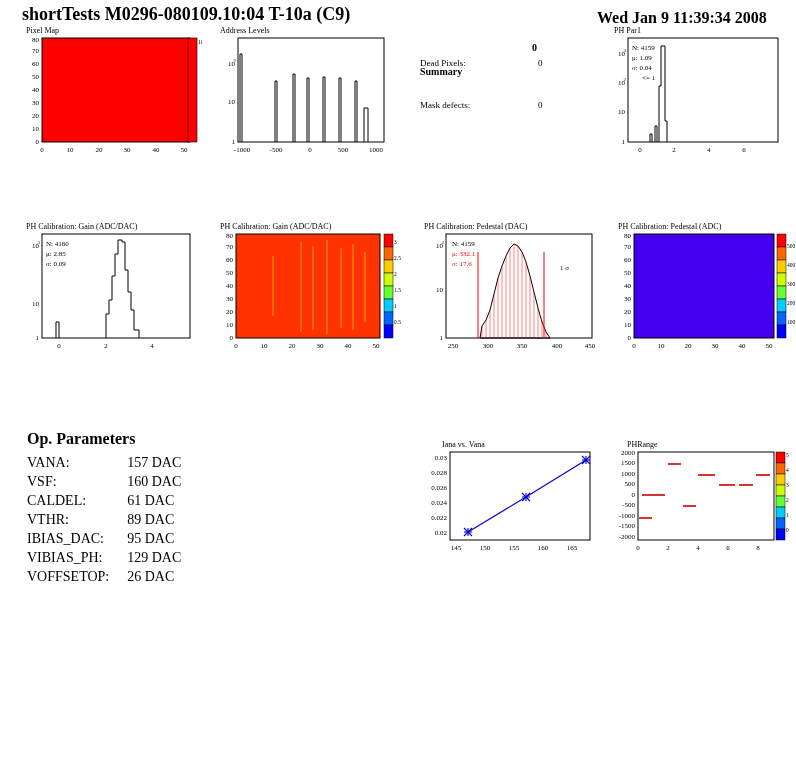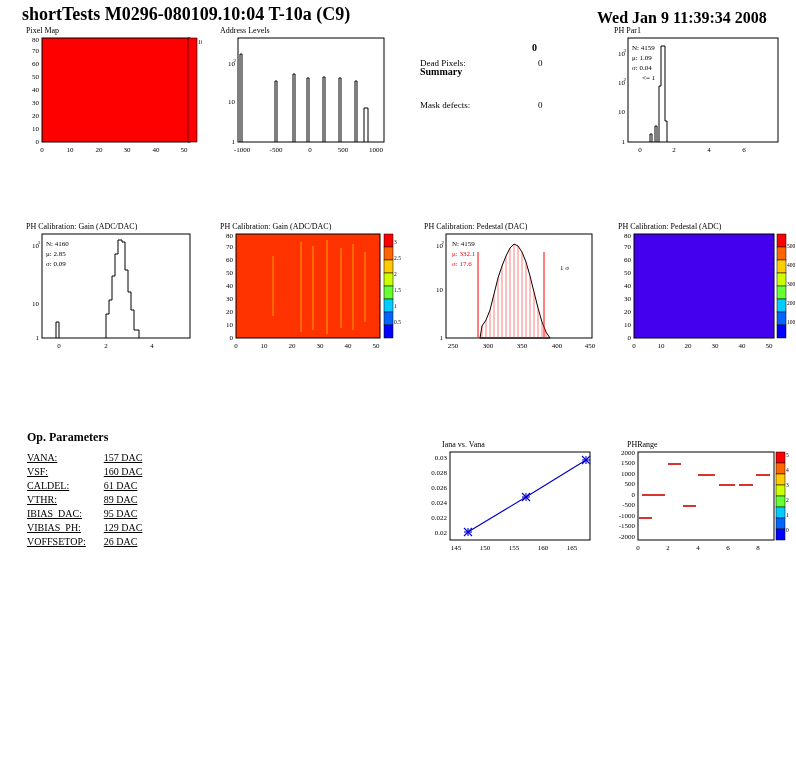--- a/index.html
+++ b/index.html
@@ -2,21 +2,21 @@
 <html><head>
 <meta charset="utf-8">
 <style>
   html,body{margin:0;padding:0;background:#ffffff;}
   body{width:796px;height:772px;position:relative;font-family:"Liberation Serif",serif;color:#000;}
   .abs{position:absolute;}
   .title{font-size:18px;font-weight:bold;letter-spacing:0px;}
   .date{font-size:16px;font-weight:bold;}
   .panel-title{font-size:8px;}
   .bold{font-weight:bold;}
-  table.params{border-collapse:collapse;font-size:10px;text-decoration:underline;}
+  table.params{border-collapse:collapse;font-size:14px;}
   table.params td{padding:0 0 3px 0;}
   table.params td.lbl{padding-right:18px;}
   .sum-title{font-size:10px;font-weight:bold;}
   .sum-row{font-size:9px;text-align:center;}
   svg{display:block;}
 </style>
 </head>
 <body>
 
 <div class="abs title" style="left:22px;top:4px;">shortTests M0296-080109.10:04 T-10a (C9)</div>
@@ -283,21 +283,21 @@
         <text x="177" y="45">400</text>
         <text x="177" y="64">300</text>
         <text x="177" y="83">200</text>
         <text x="177" y="102">100</text>
       </g>
     </g>
   </svg>
 </div>
 
 <div class="abs" style="left:27px;top:430px;">
-  <div class="bold" style="font-size:12px;margin-bottom:7px;">Op. Parameters</div>
+  <div class="bold" style="font-size:16px;margin-bottom:7px;">Op. Parameters</div>
   <table class="params">
     <tbody>
         <tr>
           <td class="lbl">VANA:</td>
           <td>157 DAC</td>
         </tr>
     <tr>
           <td class="lbl">VSF:</td>
           <td>160 DAC</td>
         </tr>

